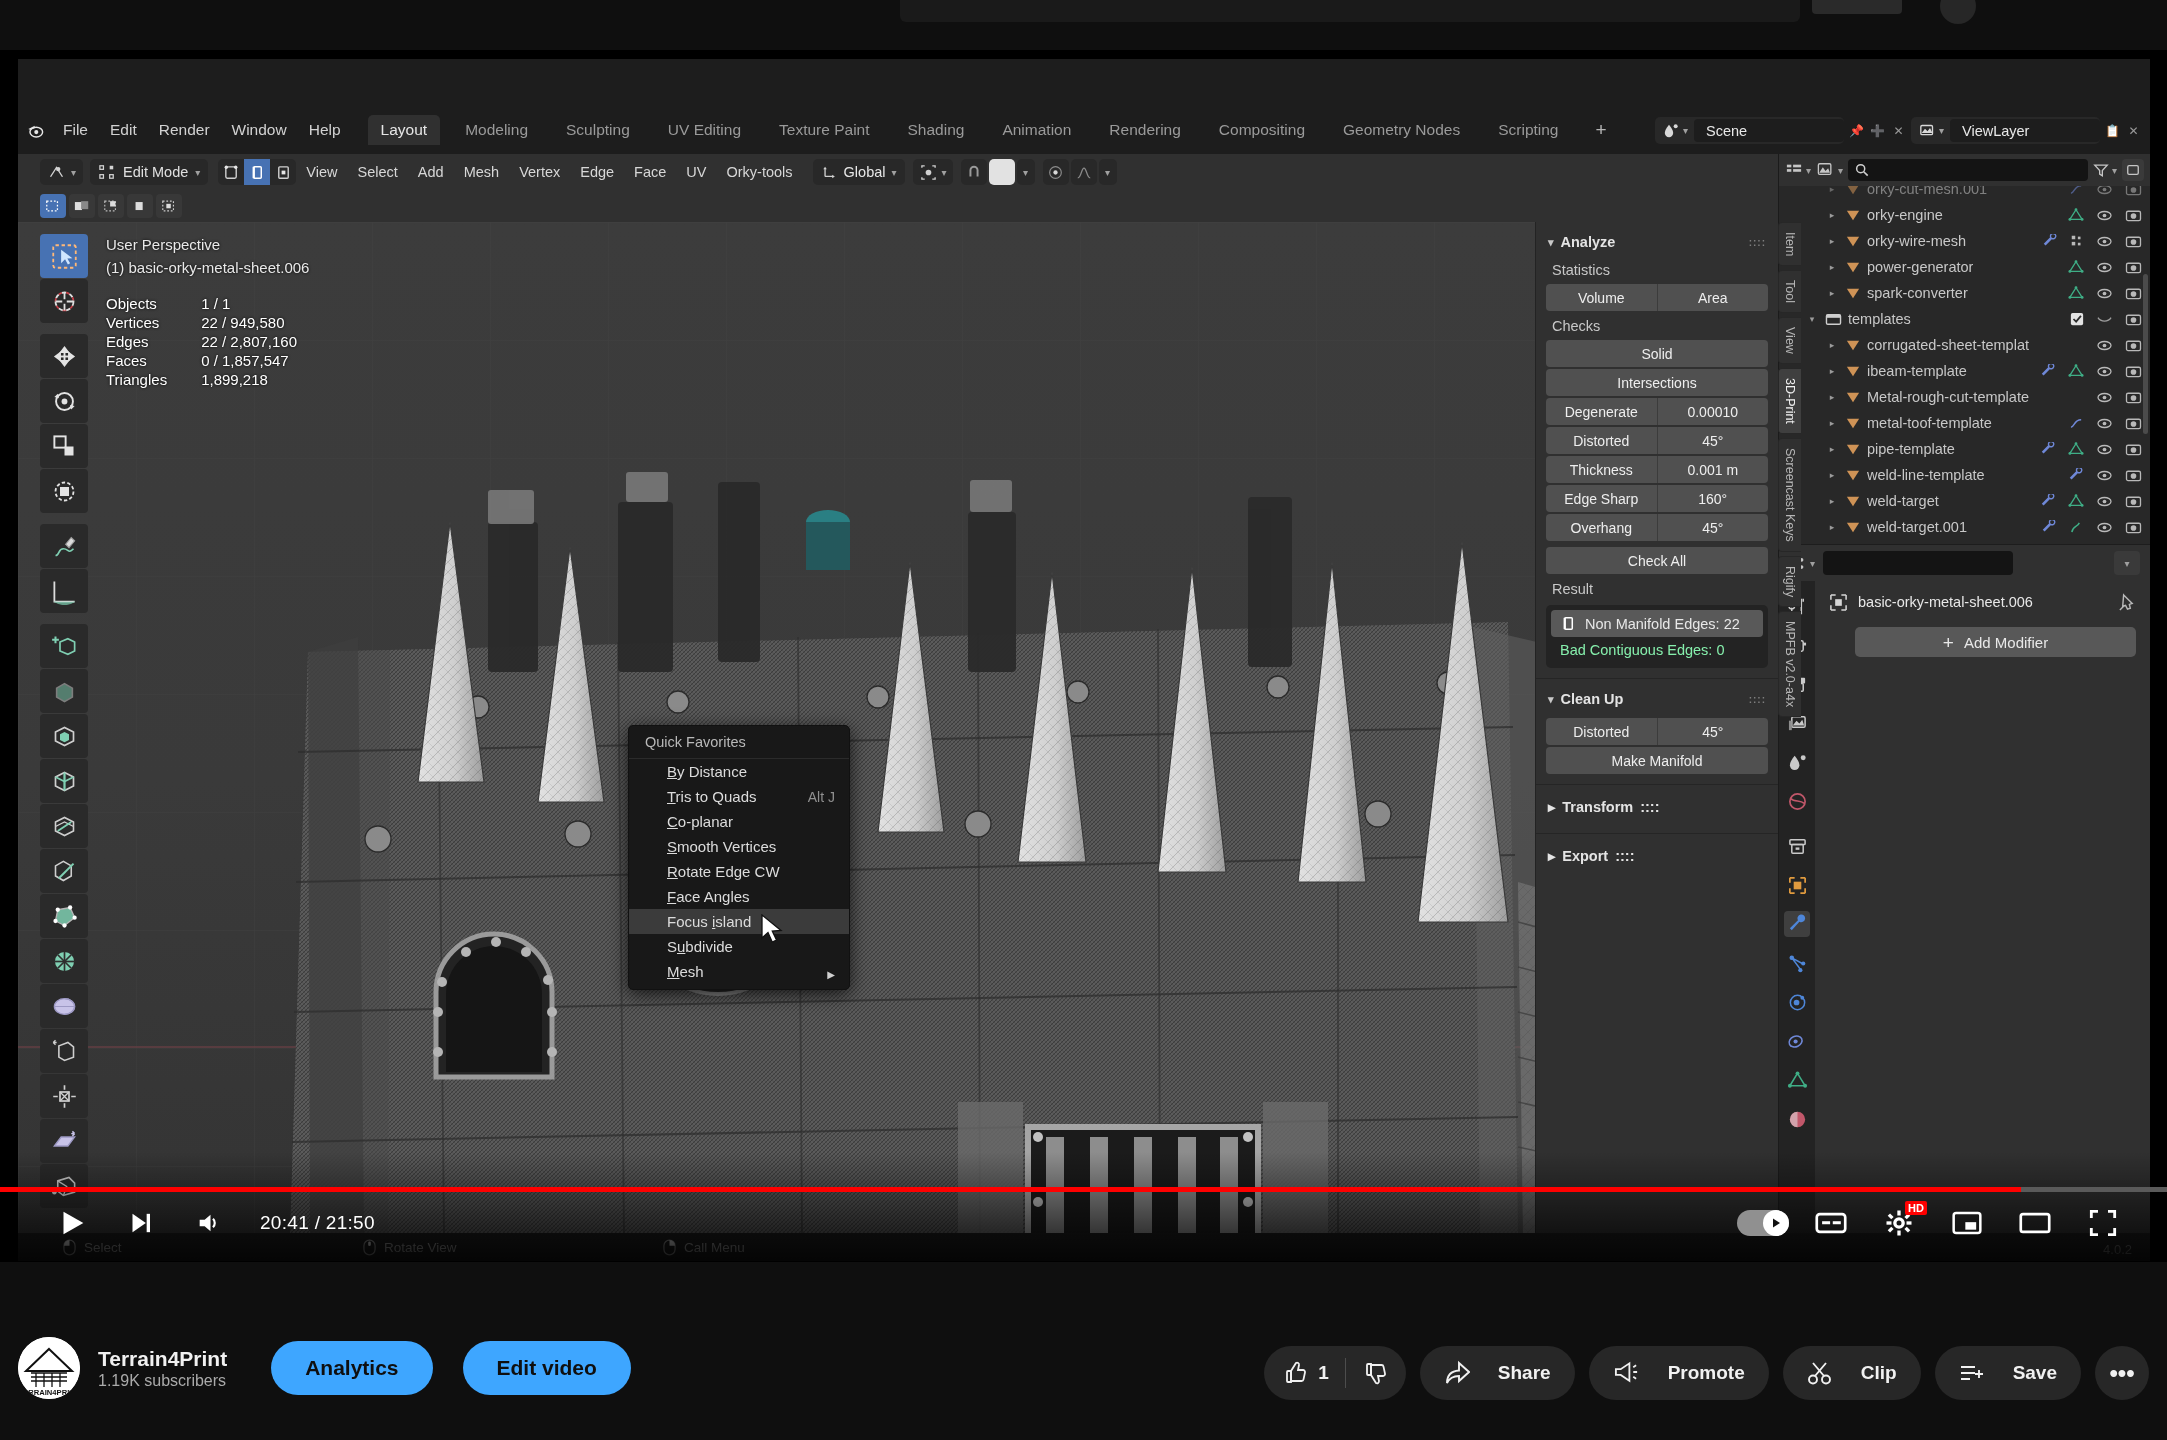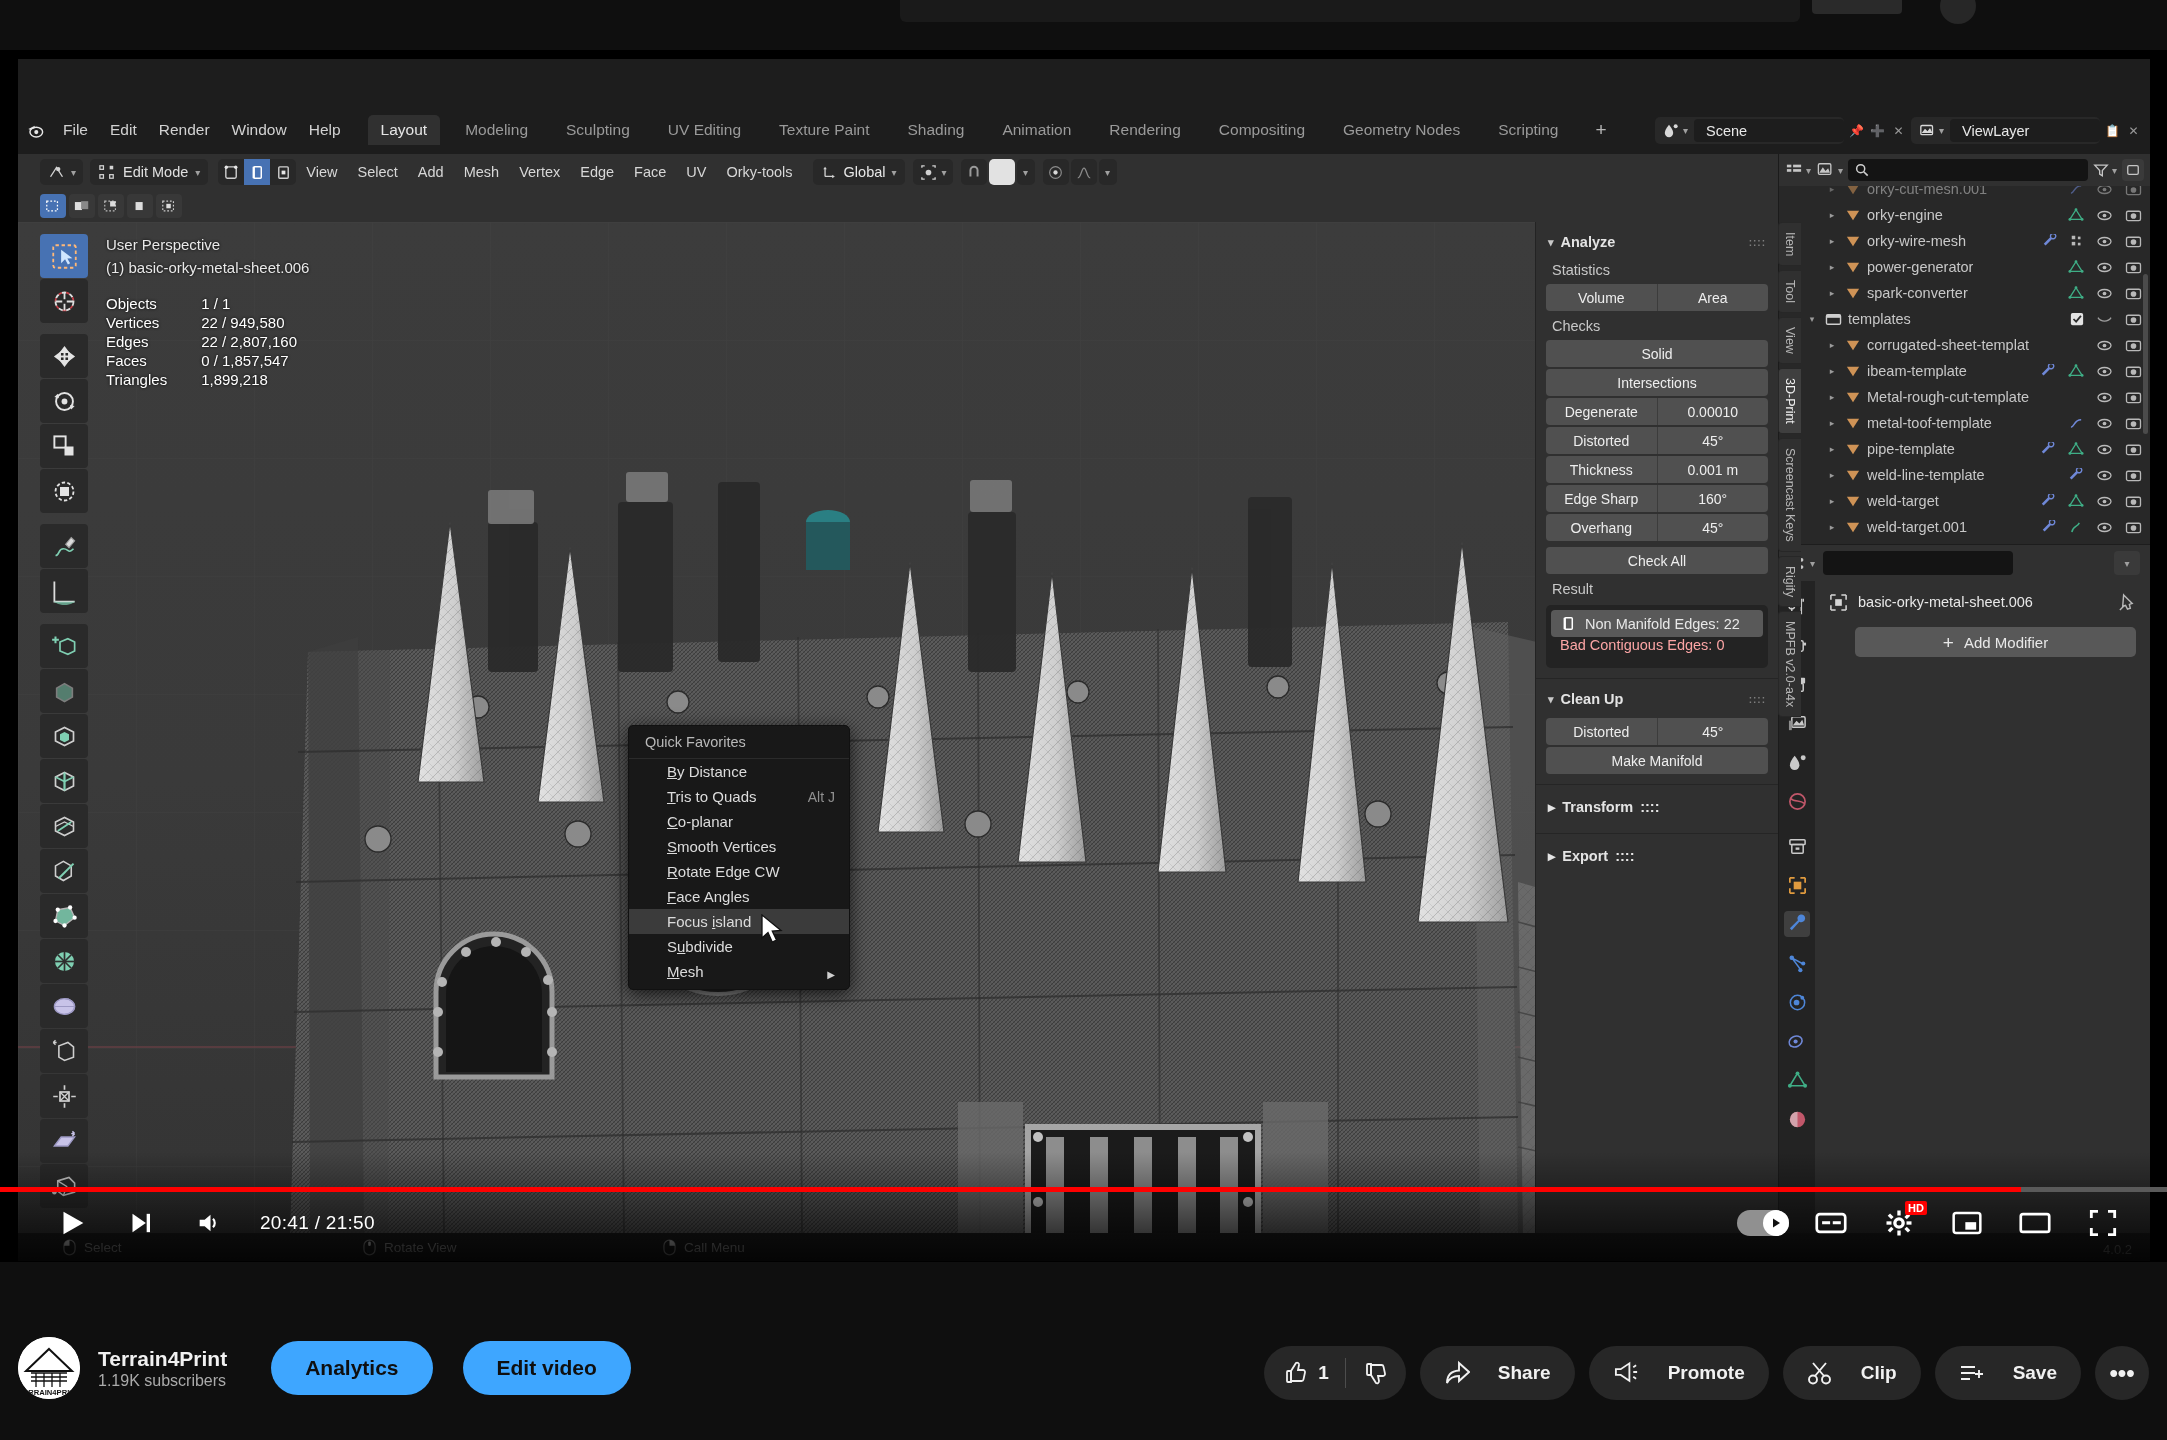--- a/index.html
+++ b/index.html
@@ -109,21 +109,21 @@
   .np-head{ display:flex; align-items:center; gap:7px; font-size:14.5px; color:#e4e4e4; font-weight:bold; padding:6px 2px 7px 2px;}
   .np-head .tri{ font-size:11px; color:#c9c9c9;}
   .np-head .grip{ margin-left:auto; color:#7e7e7e; font-size:10px; letter-spacing:1px;}
   .np-label{ font-size:14.5px; color:#c8c8c8; padding:5px 2px 6px 6px;}
   .np-row{ display:flex; background:#505050; border-radius:4px; overflow:hidden; margin-bottom:2px; height:27px;}
   .np-row .cell{ flex:1; display:flex; align-items:center; justify-content:center; font-size:14px; color:#eee;}
   .np-row .cell + .cell{ border-left:1px solid #3c3c3c;}
   .np-btn{ background:#505050; border-radius:4px; height:27px; display:flex; align-items:center; justify-content:center; font-size:14px; color:#eee; margin-bottom:2px;}
   .np-result{ background:#232323; border-radius:5px; padding:5px; margin-top:2px;}
   .np-res-hi{ background:#595959; border-radius:4px; height:27px; display:flex; align-items:center; gap:8px; padding:0 9px; font-size:14.5px;}
-  .np-res{ height:26px; display:flex; padding:0 9px; font-size:14.5px; color:#fca5a5;}
+  .np-res{ height:26px; display:flex; align-items:center; padding:0 9px; font-size:14.5px; color:#86efac;}
   .np-sep{ height:1px; background:#252525; margin:10px 0 0 0;}
   .np-collapsed{ display:flex; align-items:center; gap:7px; font-size:14.5px; color:#e4e4e4; font-weight:bold; padding:8px 2px;}
 
   
   #vtabs{ position:absolute; right:349px; top:163px; width:24px; display:flex; flex-direction:column; gap:4px; align-items:flex-end; z-index:5;}
   .vtab{ writing-mode:vertical-rl; background:#303030; color:#b6b6b6; font-size:12.5px; padding:9px 4px; border-radius:4px 0 0 4px; border:1px solid #272727; border-right:none;}
   .vtab.on{ background:#3f3f3f; color:#f0f0f0;}
 
   
   #outliner{ position:absolute; right:0; top:95px; width:372px; height:390px; background:#282828; border-left:1px solid #1b1b1b; overflow:hidden;}

